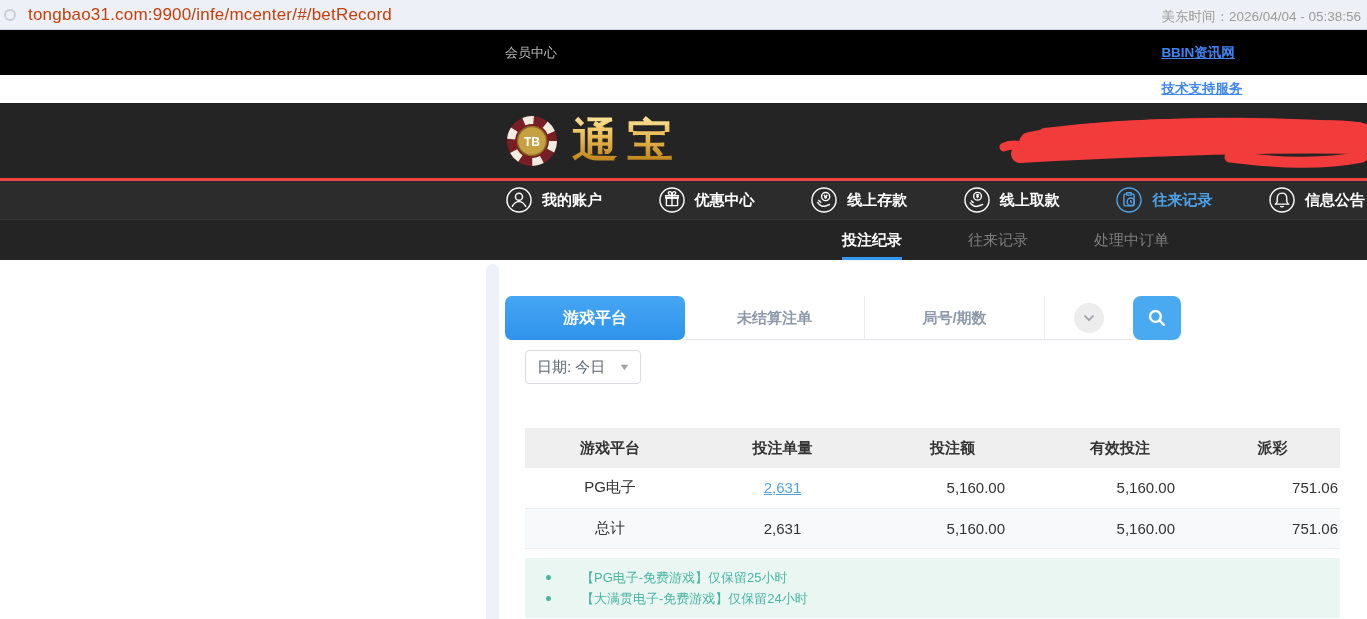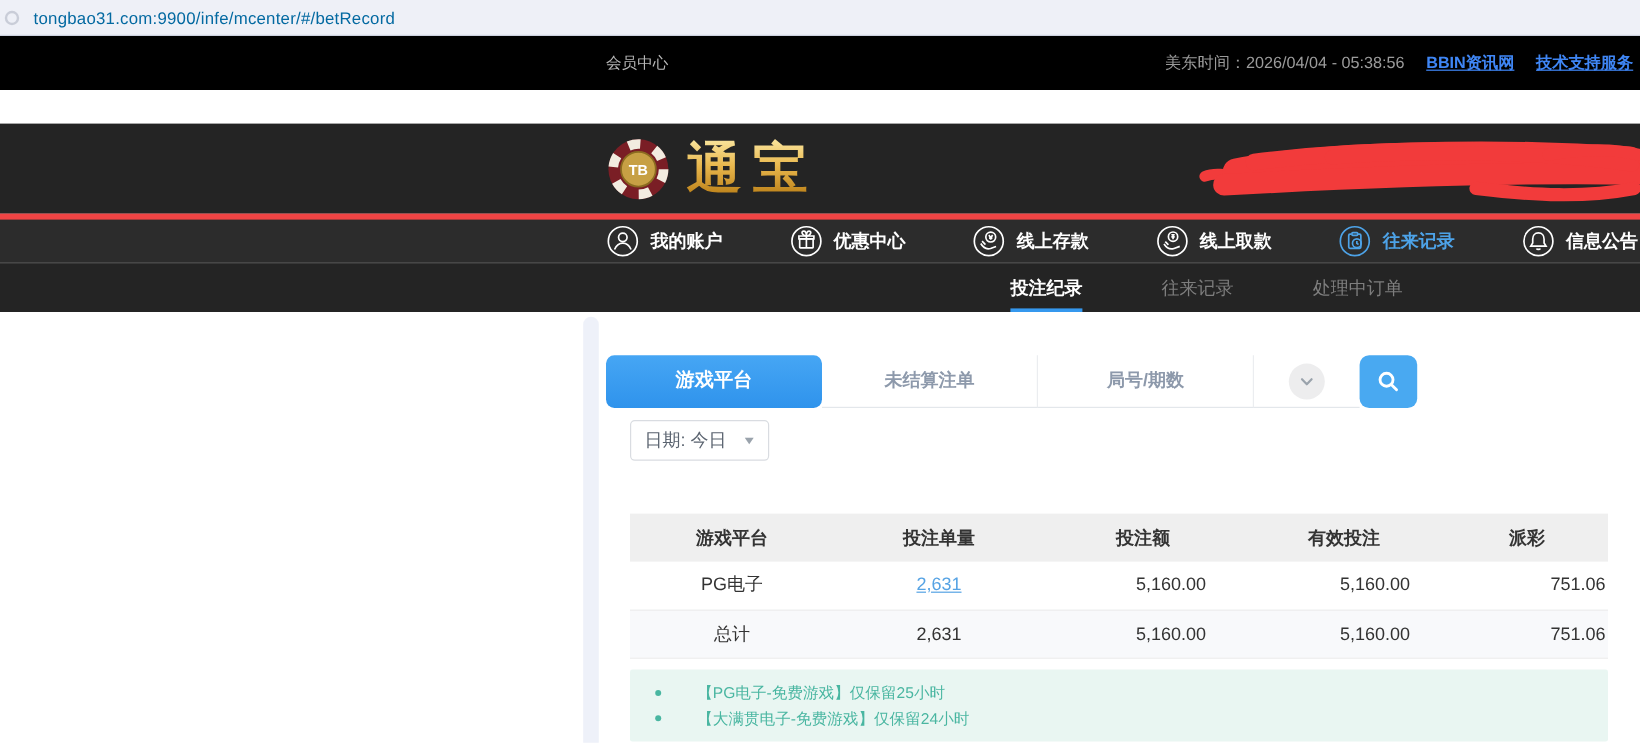--- a/index.html
+++ b/index.html
@@ -4,41 +4,41 @@
 <style>
   * { margin:0; padding:0; box-sizing:border-box; }
   body { font-family:"Liberation Sans", sans-serif; }
   .page { position:relative; width:1367px; height:619px; overflow:hidden; background:#fff; }
 
   
   .browser-bar { position:relative; height:30px; background:#eef0f7; border-bottom:1px solid #cdd2e0;
                  display:flex; align-items:center; padding-left:28px; }
   .browser-bar .favdot { position:absolute; left:4px; top:9px; width:12px; height:12px;
                  border:2px solid #b9bdca; border-radius:50%; opacity:.7; }
-  .url-text { font-size:14px; color:#0369a1; letter-spacing:.2px; }
+  .url-text { font-size:17px; color:#c2410c; letter-spacing:.2px; }
 
   
   .black-bar { position:relative; height:45px; background:#000; }
   .member-center { position:absolute; left:505px; top:50%; transform:translateY(-50%);
                  color:#b9b9b9; font-size:13px; cursor:pointer; }
   .topbar-right { position:absolute; right:6px; top:50%; transform:translateY(-50%);
-                 display:flex; align-items:flex-start; gap:18px; }
+                 display:flex; align-items:flex-start; gap:18px;flex-direction:column; }
   .time-label { color:#9b9b9b; font-size:13.5px; }
   .top-link { color:#3f86f5; font-size:13.5px; font-weight:bold; text-decoration:underline; cursor:pointer; }
 
   
   .logo-bar { position:relative; height:75px; background:#242424;margin-top:28px; }
   .logo { position:absolute; left:505px; top:10px; display:flex; align-items:center; gap:13px; }
   .logo-text { font-family:"DejaVu Serif", serif; font-weight:bold; font-size:46px; line-height:55px;
                letter-spacing:9px; background:linear-gradient(180deg,#f8e095 10%,#e9b84e 45%,#c1871f 85%);
                -webkit-background-clip:text; background-clip:text; color:transparent; }
   .scribble { position:absolute; right:0; top:4px; }
 
   
-  .nav-bar { position:relative; height:41px; background:#2c2c2c; border-top:5px solid #ef4444; }
+  .nav-bar { position:relative; height:41px; background:#2c2c2c; border-top:3px solid #ef4444; }
   .nav-inner { position:absolute; left:505px; right:2px; top:0; bottom:0;
                display:flex; justify-content:space-between; align-items:center; }
   .nav-item { display:flex; align-items:center; gap:9px; color:#fff; font-size:15px; font-weight:600;
               cursor:pointer; white-space:nowrap; }
   .nav-item.active { color:#4da3e8; }
   .nav-item svg { display:block; }
 
   
   .subnav-bar { position:relative; height:41px; background:#242424; border-top:1px solid #383838; }
   .subnav-inner { position:absolute; left:810px; top:0; bottom:0; display:flex; gap:34px; }

